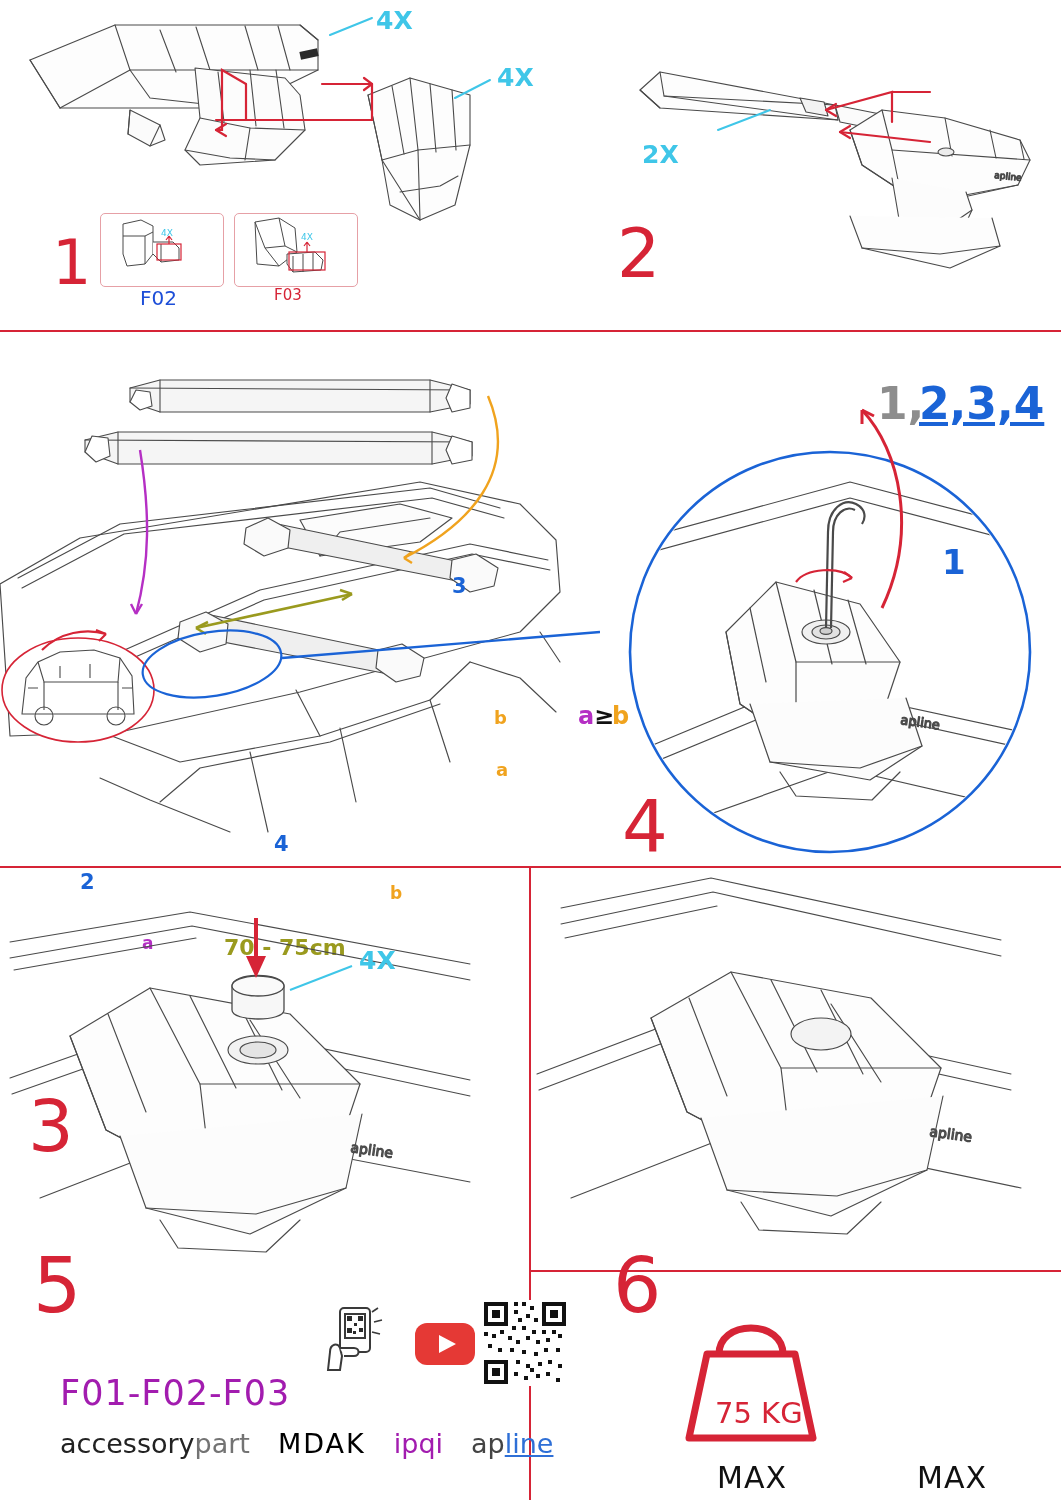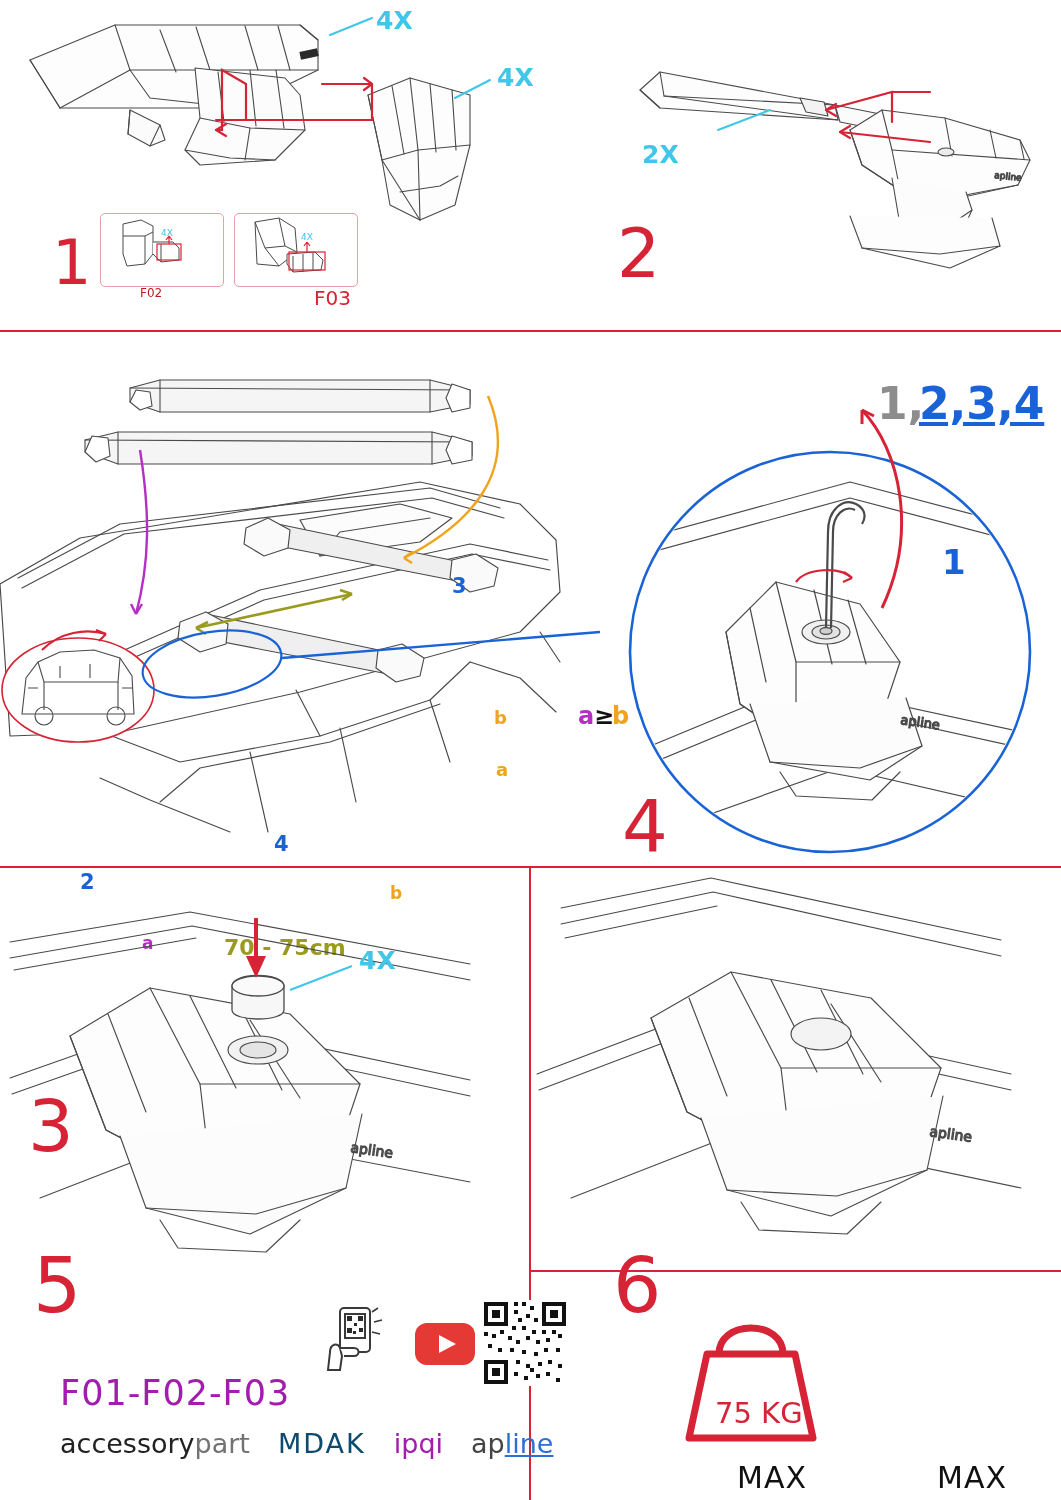--- a/index.html
+++ b/index.html
@@ -67,31 +67,30 @@
     letter-spacing: 1px;
   }
   .brandrow {
     position: absolute;
     display: flex;
     align-items: baseline;
     gap: 28px;
   }
   .b1 { font-family: "DejaVu Sans", sans-serif; font-size: 27px; color: #222; }
   .b1 .accent { color: #737373; }
-  .b2 { font-family: "DejaVu Sans", sans-serif; font-size: 27px; color: #0c4a6e; letter-spacing: 2px;}
+  .b2 { font-family: "DejaVu Sans", sans-serif; font-size: 27px; color: #000000; letter-spacing: 2px;}
   .b3 { font-family: "DejaVu Sans", sans-serif; font-size: 27px; color: #a21caf; }
   .b4 { font-family: "DejaVu Sans", sans-serif; font-size: 27px; color: #444; }
   .b4 .accent { color: #2e6fd6; text-decoration: underline; }
   .maxtext {
     position: absolute;
     font-family: "DejaVu Sans", sans-serif;
     font-size: 30px;
     color: #111;
     letter-spacing: 1px;
-    margin-left: 20px;
   }
   .weightval {
     position: absolute;
     color: #d62436;
     font-family: "DejaVu Sans", sans-serif;
     font-size: 27px;
     font-weight: 400;
   }
 </style>
 </head>
@@ -168,40 +167,40 @@
           <path d="M52 28 L72 28 L78 34 L78 46 L60 48 L52 40" fill="#fff"></path>
           <path d="M60 30 L60 48"></path>
         </g>
         <g stroke="#d62436" stroke-width="1.2" fill="none">
           <rect x="56" y="30" width="24" height="16"></rect>
           <path d="M68 22 L68 30 M68 22 L65 26 M68 22 L71 26"></path>
         </g>
         <text x="60" y="22" fill="#3fc6e8" font-family="DejaVu Sans, sans-serif" font-size="9">4X</text>
       </svg>
     </div>
-    <div class="lab" style="left:140px; top:286px; font-size:12px; color:#b91c1c;">F02</div>
+    <div class="lab" style="left:140px; top:286px; font-size:20px; color:#1d4ed8;">F02</div>
 
     <div class="panel" style="left:234px; top:213px; width:122px; height:72px; border:1.5px solid #e6a0a6; border-radius:5px;">
       <svg width="118" height="68" viewBox="0 0 118 68">
         <g fill="none" stroke="#4a4a4a" stroke-width="1">
           <path d="M20 8 L44 4 L60 14 L62 38 L44 52 L22 50 Z" fill="#fff"></path>
           <path d="M20 8 L30 34 L44 52"></path>
           <path d="M44 4 L50 32 L62 38"></path>
           <path d="M30 34 L50 32"></path>
           <path d="M52 40 L80 38 L88 46 L86 56 L58 58 L52 50 Z" fill="#fff"></path>
           <path d="M58 42 L58 58 M68 40 L68 58 M78 39 L78 57"></path>
         </g>
         <g stroke="#d62436" stroke-width="1.2" fill="none">
           <rect x="54" y="38" width="36" height="18"></rect>
           <path d="M72 28 L72 38 M72 28 L69 32 M72 28 L75 32"></path>
         </g>
         <text x="66" y="26" fill="#3fc6e8" font-family="DejaVu Sans, sans-serif" font-size="9">4X</text>
       </svg>
     </div>
-    <div class="lab" style="left:274px; top:286px; font-size:20px; color:#d62436;margin-left:40px;">F03</div>
+    <div class="lab" style="left:274px; top:286px; font-size:15px; color:#d62436;">F03</div>
 
     <div class="step-num" style="left:52px; top:232px; font-size:62px;">1</div>
   </div>
 
   <div class="panel" style="left:600px; top:0; width:461px; height:330px;">
     <svg width="461" height="330" viewBox="0 0 461 330">
       <g fill="none" stroke="#4a4a4a" stroke-width="1.1" stroke-linejoin="round" stroke-linecap="round">
 
         <path d="M40 90 L60 72 L235 105 L238 120 L60 108 Z" fill="#fdfdfd"></path>
         <path d="M40 90 L60 108"></path>

